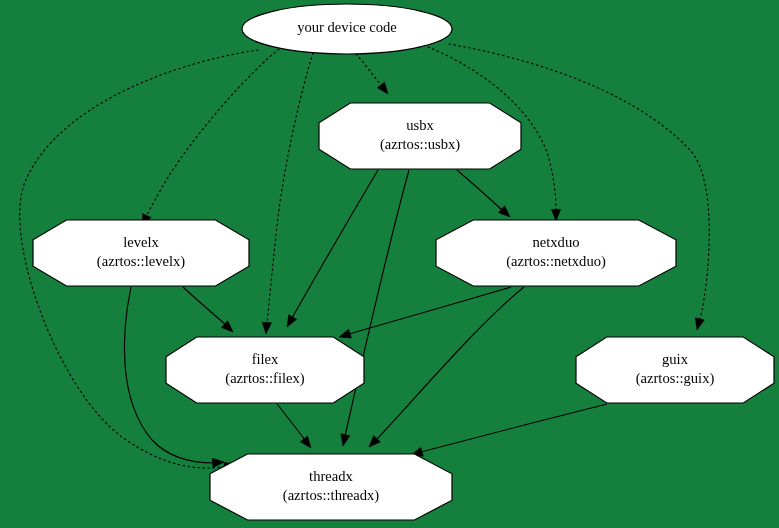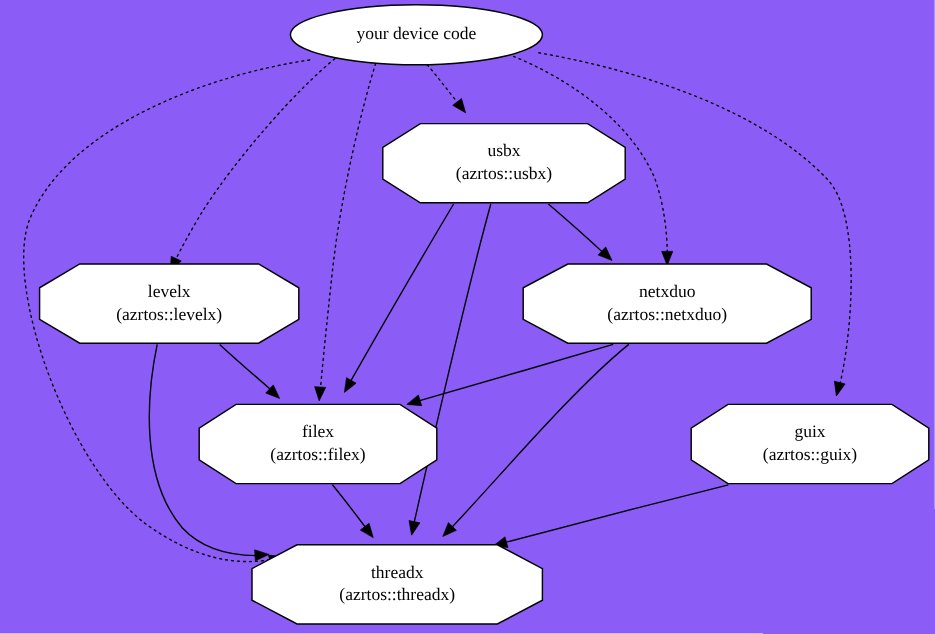--- a/index.html
+++ b/index.html
@@ -5,21 +5,21 @@
 <style>
   html, body {
     margin: 0;
     padding: 0;
     background: #ffffff;
   }
   #graph-root {
     position: relative;
     width: 779px;
     height: 528px;
-    background: #8b5cf6;
+    background: #15803d;
     font-family: "Liberation Serif", "DejaVu Serif", serif;
     overflow: hidden;
   }
   svg#graph-canvas {
     display: block;
     width: 779px;
     height: 528px;
   }
   .node-shape {
     fill: #ffffff;

